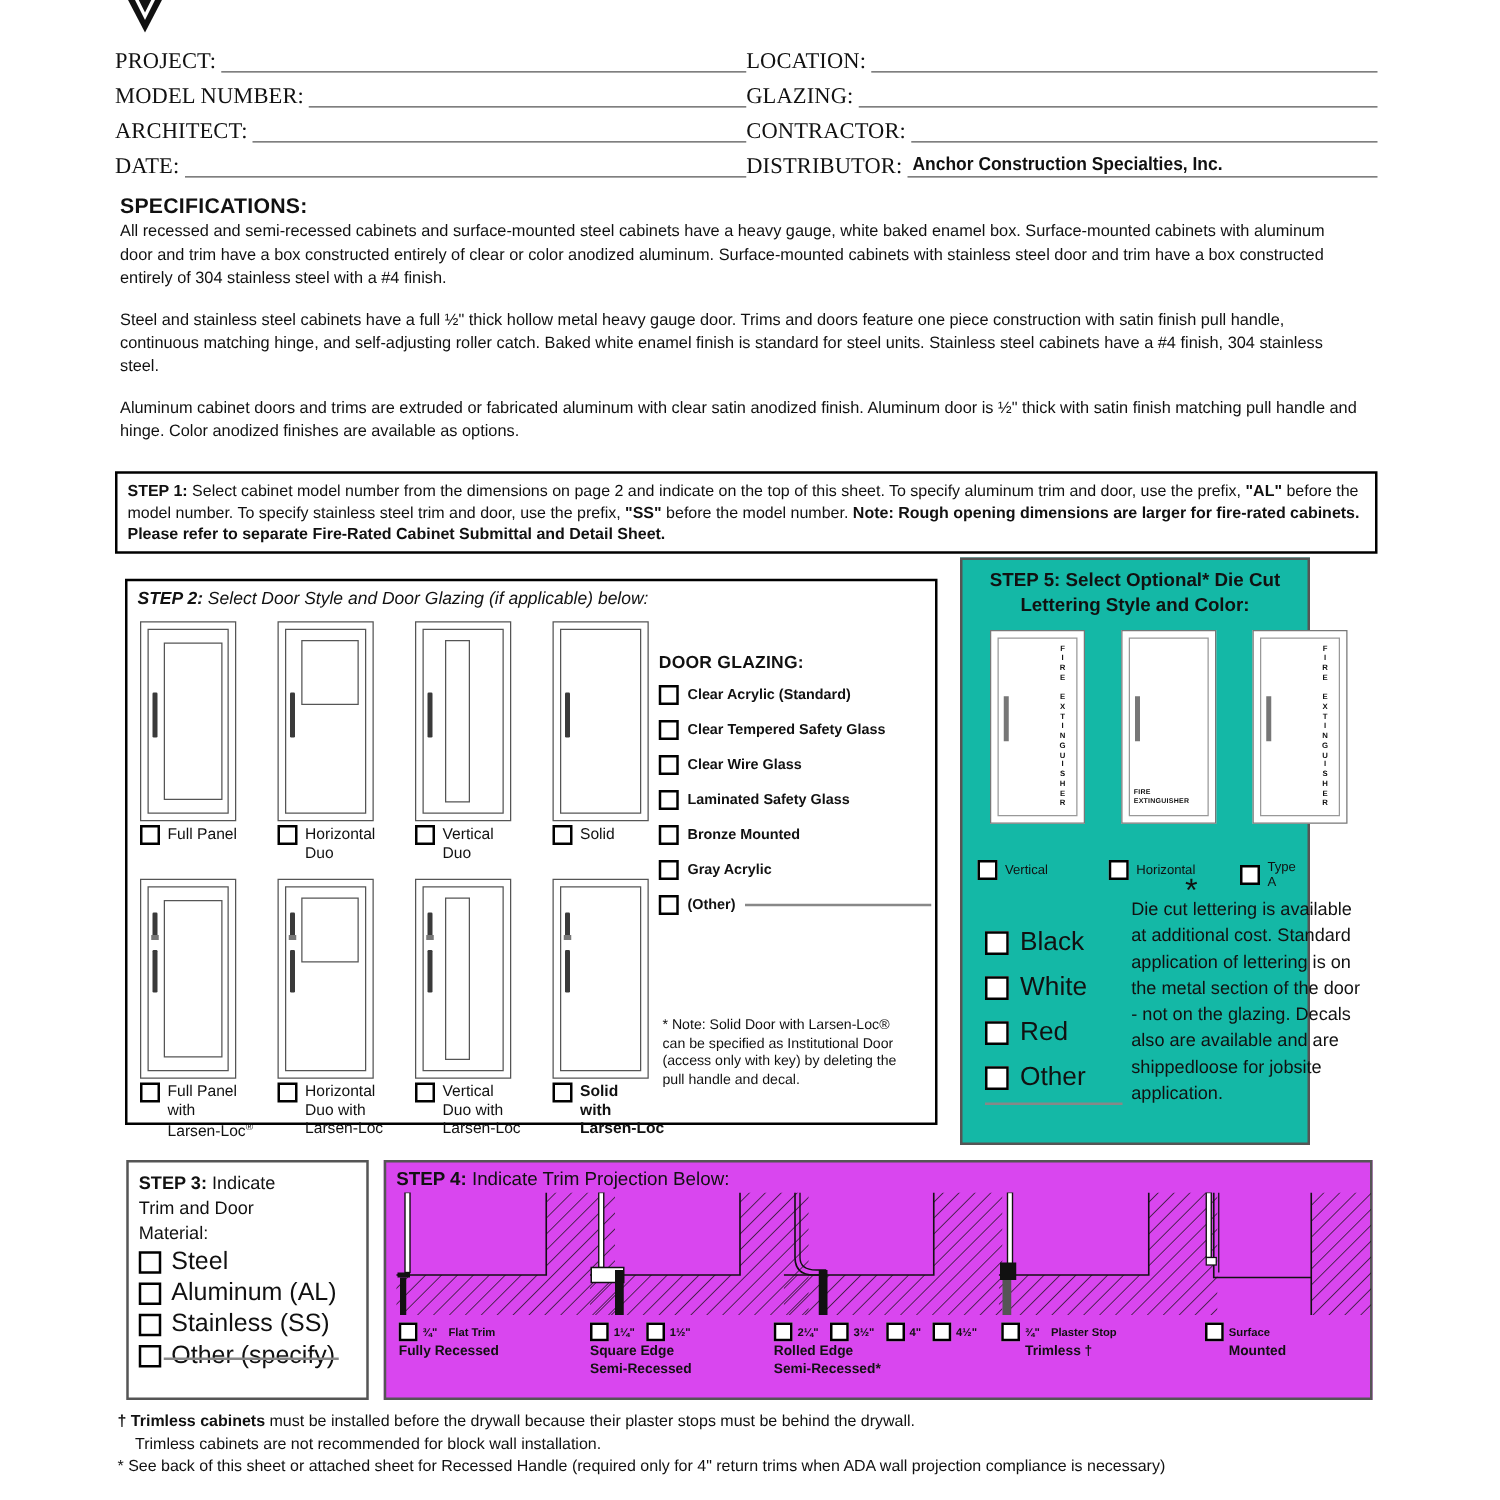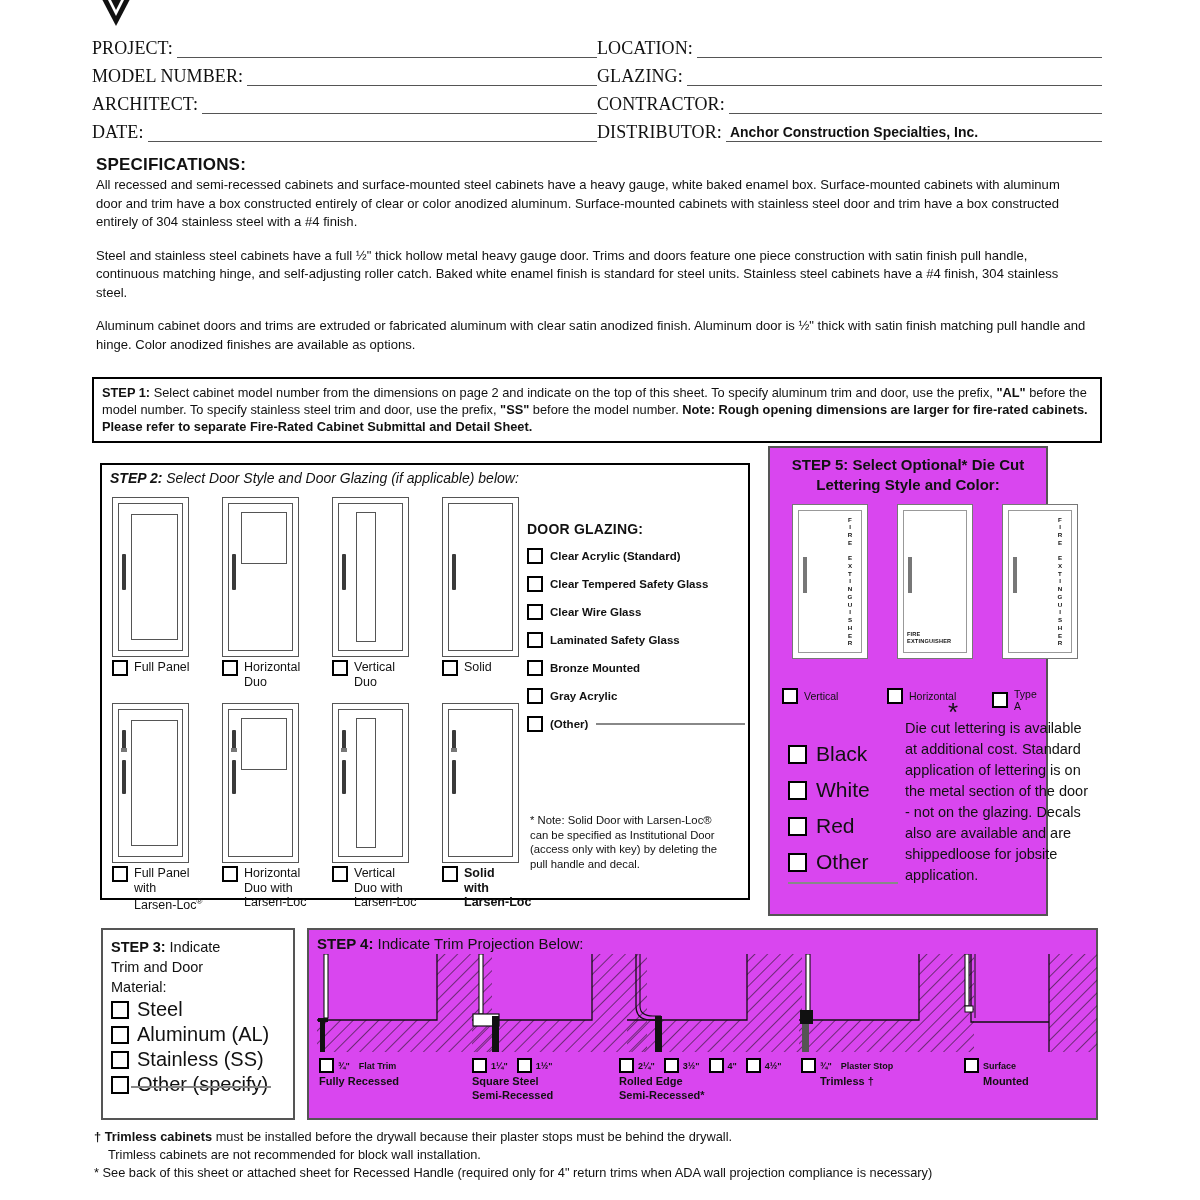--- a/index.html
+++ b/index.html
@@ -108,21 +108,21 @@
 
   
   .s2-note {
     position:absolute; left:428px; top:348px; width:200px;
     font-size:11.3px; line-height:14.5px;
   }
 
   
   .step5 {
     position:absolute; left:768px; top:446px; width:280px; height:470px;
-    border:2px solid #555; background:#d946ef;
+    border:2px solid #555; background:#14b8a6;
   }
   .step5-title {
     text-align:center; font-size:15px; font-weight:bold;
     padding:7px 6px 0 6px; line-height:20px;
   }
   .s5-doors { position:absolute; left:12px; top:56px; width:306px; height:180px; }
   .s5-cell { position:absolute; width:96px; }
   .s5-door {
     width:76px; height:155px; border:1.6px solid #777; position:relative; background:#fff;
     margin:0 auto;
@@ -634,21 +634,21 @@
       <div class="s4-cap">Fully Recessed</div>
     </div>
 
     <div class="s4-opts" style="left:163px;">
       <div class="s4-opt-row">
         <span class="cb"></span>
         <span class="s4-dim">1¼"</span>
         <span class="cb"></span>
         <span class="s4-dim">1½"</span>
       </div>
-      <div class="s4-cap">Square Steel</div>
+      <div class="s4-cap">Square Edge</div>
       <div class="s4-cap" style="margin-top:0;">Semi-Recessed</div>
     </div>
 
     <div class="s4-opts" style="left:310px;">
       <div class="s4-opt-row">
         <span class="cb"></span>
         <span class="s4-dim">2¼"</span>
         <span class="cb"></span>
         <span class="s4-dim">3½"</span>
         <span class="cb"></span>

